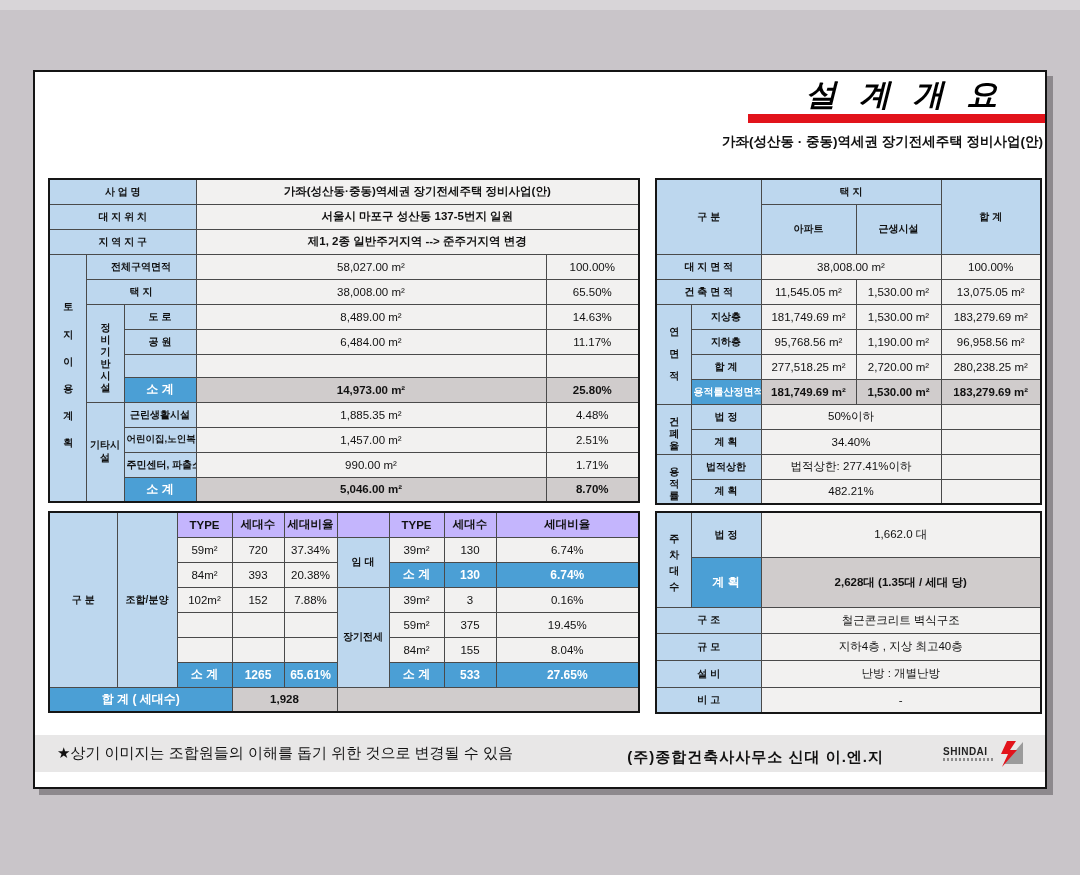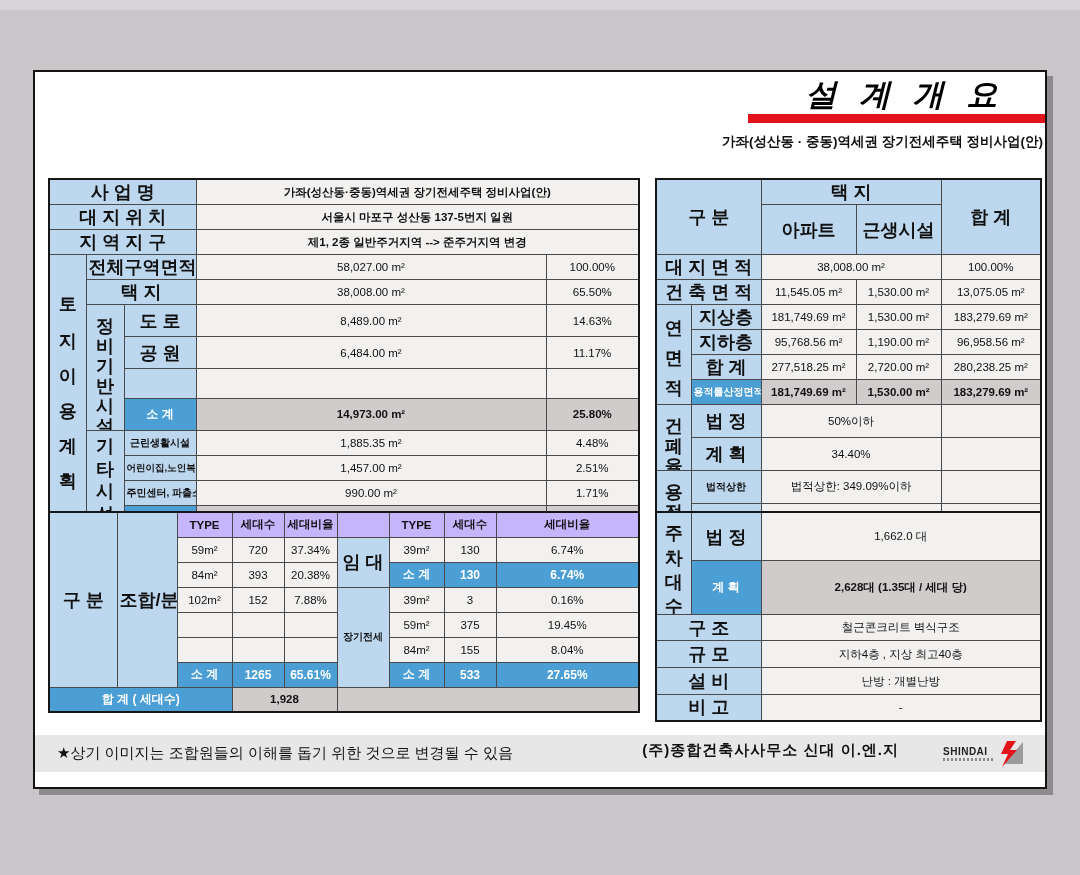--- a/index.html
+++ b/index.html
@@ -30,21 +30,21 @@
 
   
   table{
     border-collapse:collapse;table-layout:fixed;position:absolute;
     font-size:11.5px;border:2px solid #161616;
   }
   td{
     border:1px solid #4a4a4a;text-align:center;vertical-align:middle;
     background:#f2f1f0;padding:0 2px;overflow:hidden;white-space:nowrap;
   }
-  .lb{background:var(--light-blue,#bdd7ee);font-weight:bold;font-size:18px;}
+  .lb{background:var(--light-blue,#bdd7ee);font-weight:bold;font-size:10px;}
   .sb{background:var(--strong-blue,#4b9fd5);color:#fff;font-weight:bold;font-size:12px;}
   .gy{background:var(--gray-cell,#d0cccc);font-weight:bold;}
   .hg{background:#c4b5fd;font-weight:bold;}
   .v{writing-mode:vertical-rl;text-orientation:upright;line-height:1;display:inline-block;}
   .wrap2{width:30px;margin:0 auto;word-break:break-all;white-space:normal;line-height:1.25;}
   .fs10{font-size:10px;}
   .fs9{font-size:9.5px;}
   .t1{left:13px;top:106px;width:590px;}
   .t2{left:620px;top:106px;width:385px;}
   .t3{left:13px;top:439px;width:590px;}
@@ -55,21 +55,21 @@
   tr.h27{height:27px;}
   tr.h26{height:26px;}
 
   
   .footband{
     position:absolute;left:0;right:0;top:663px;height:37px;background:#e8e7e7;
     display:flex;align-items:center;justify-content:space-between;
     padding:0 22px;box-sizing:border-box;
   }
   .foot-note{font-size:15px;font-weight:normal;}
-  .company{display:flex;align-items:flex-start;gap:12px;}
+  .company{display:flex;align-items:flex-end;gap:27px;}
   .company-name{font-size:15px;font-weight:bold;letter-spacing:1px;}
   .logo{display:flex;align-items:center;gap:2px;}
   .logo-textcol{display:flex;flex-direction:column;align-items:flex-start;margin-left:32px;}
   .logo-word{font-size:10px;font-weight:bold;letter-spacing:0.5px;color:#222;}
   .logo-fine{
     width:52px;height:3px;margin-top:1px;
     background:repeating-linear-gradient(90deg,#8a8a8a 0 2px,transparent 2px 4px);
   }
 </style>
 </head>
@@ -224,21 +224,21 @@
         <td></td>
       </tr>
       <tr>
         <td class="lb">계 획</td>
         <td colspan="2">34.40%</td>
         <td></td>
       </tr>
       <tr>
         <td class="lb" rowspan="2"><span class="v" style="letter-spacing:2px">용적률</span></td>
         <td class="lb fs10">법적상한</td>
-        <td colspan="2">법적상한: 349.09%이하</td>
+        <td colspan="2">법적상한: 277.41%이하</td>
         <td></td>
       </tr>
       <tr>
         <td class="lb">계 획</td>
         <td colspan="2">482.21%</td>
         <td></td>
       </tr>
     </tbody>
       </table>
 

